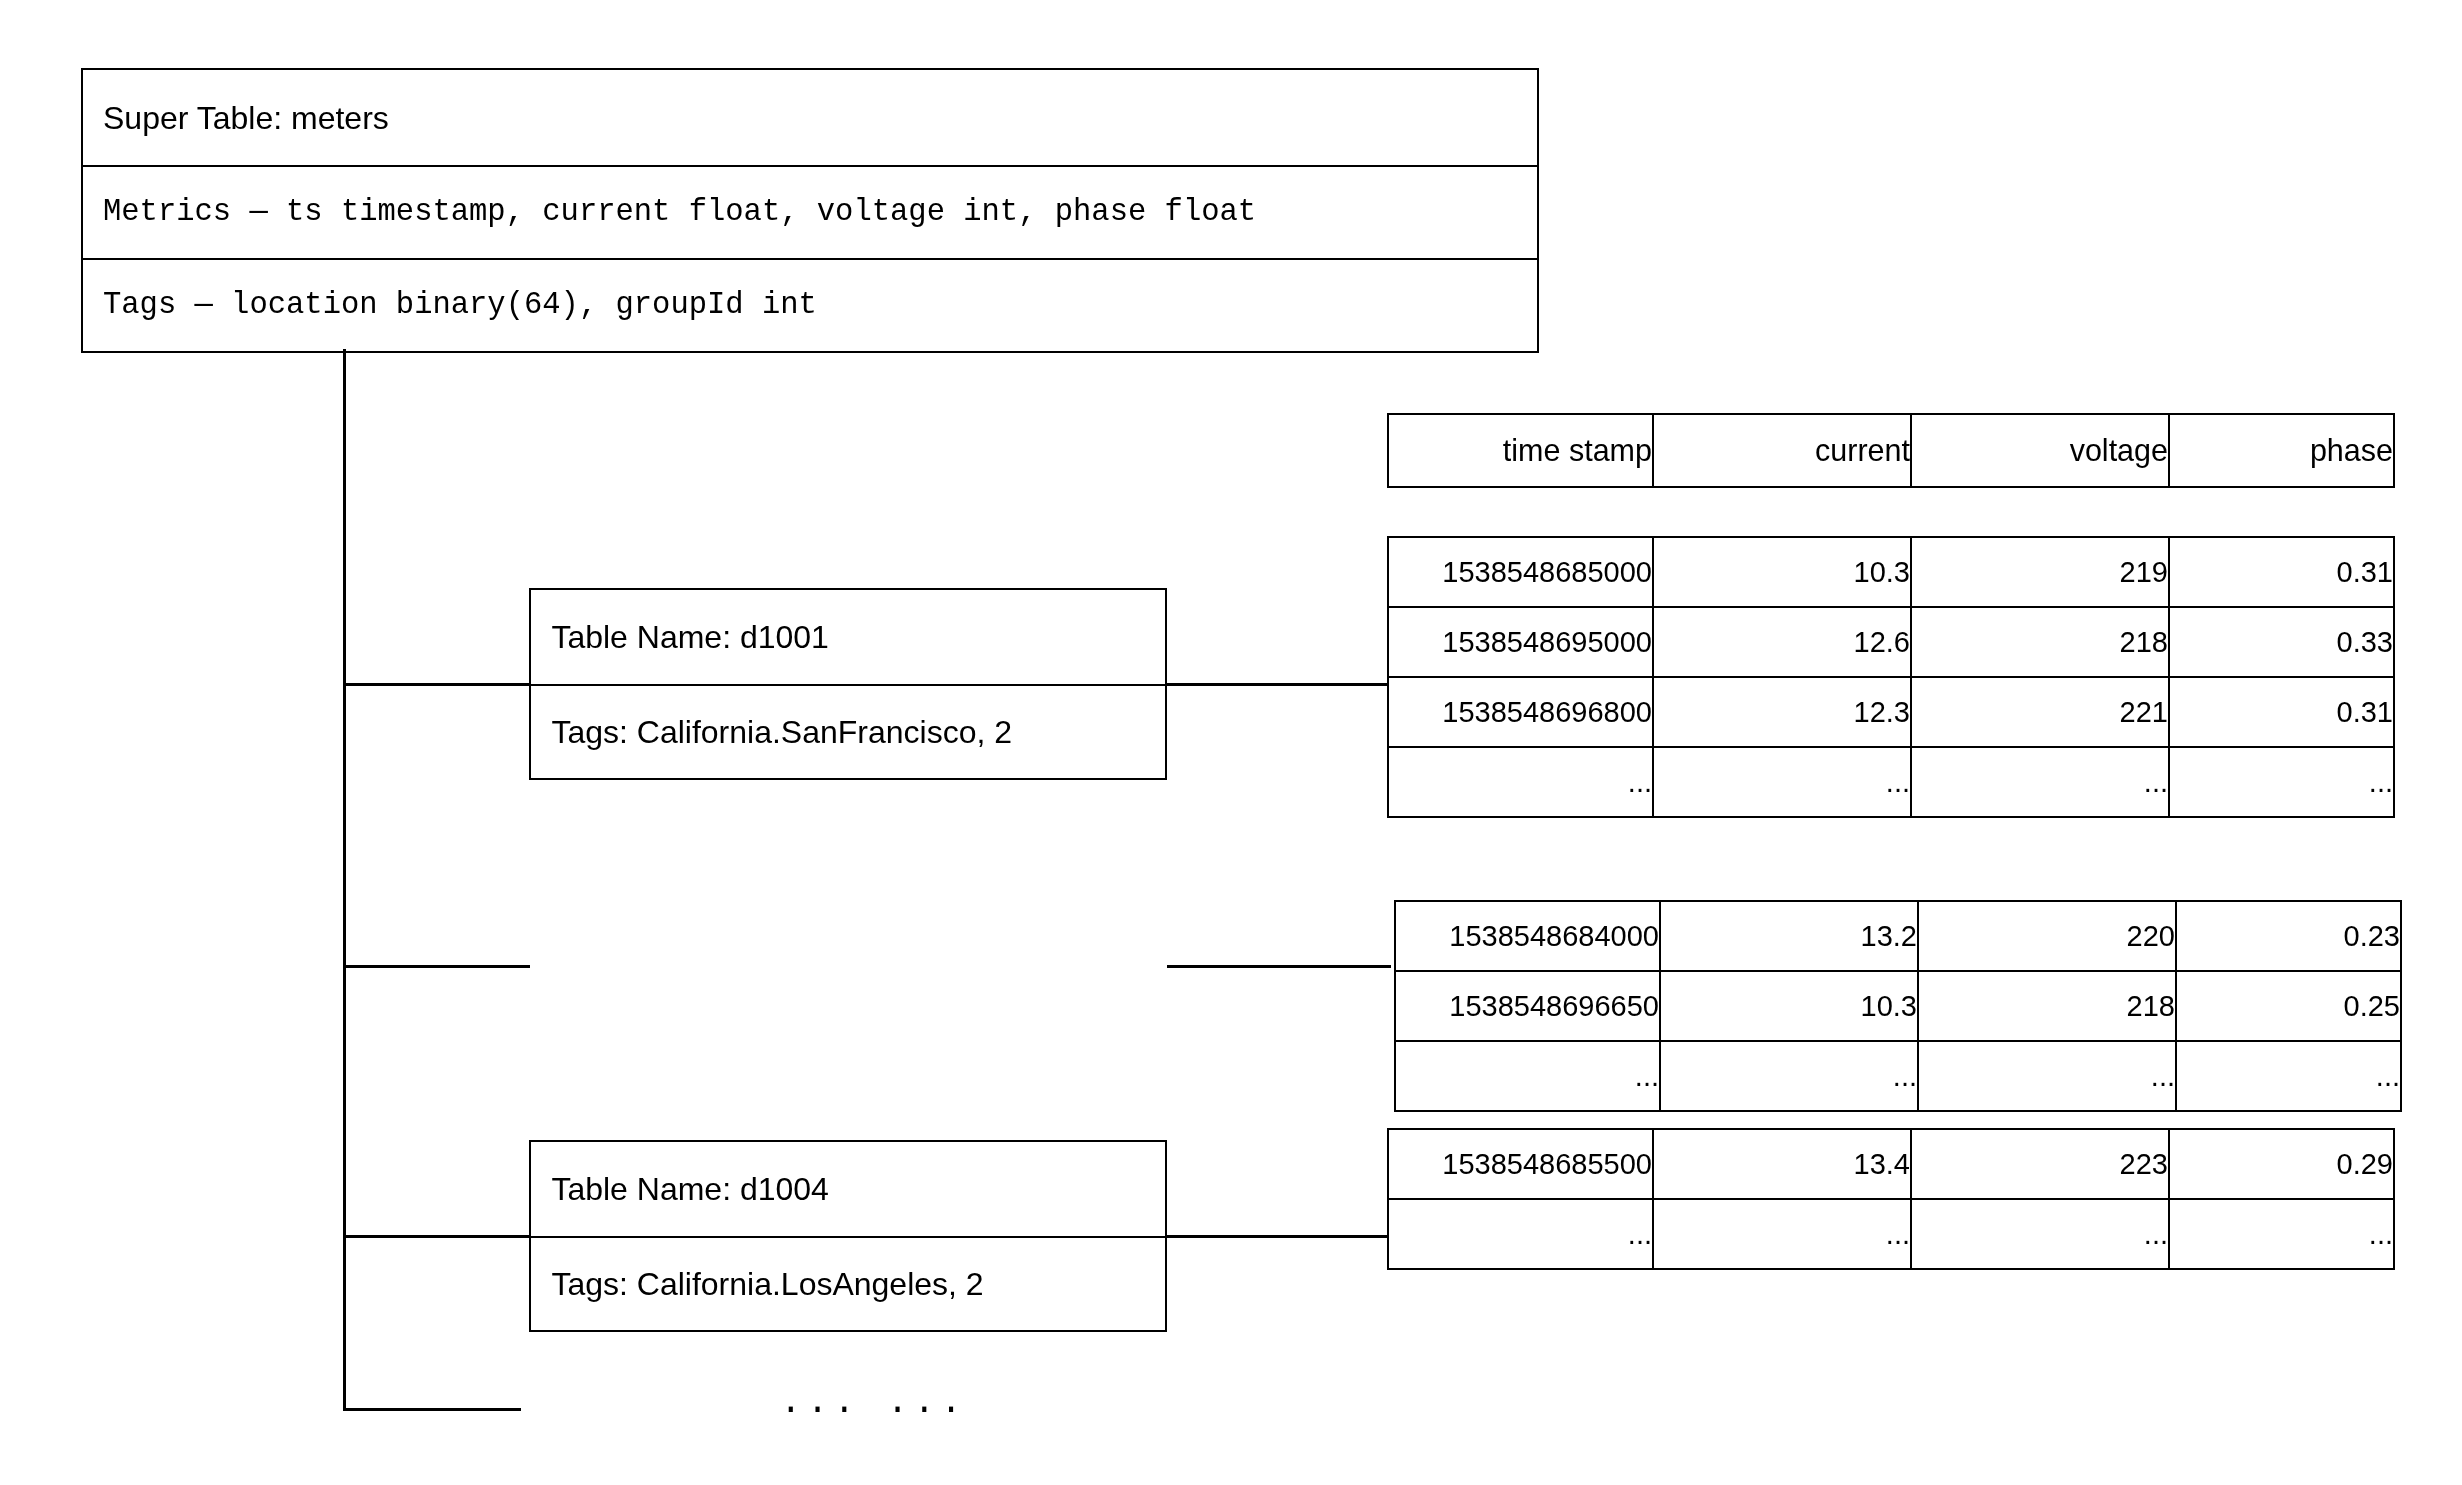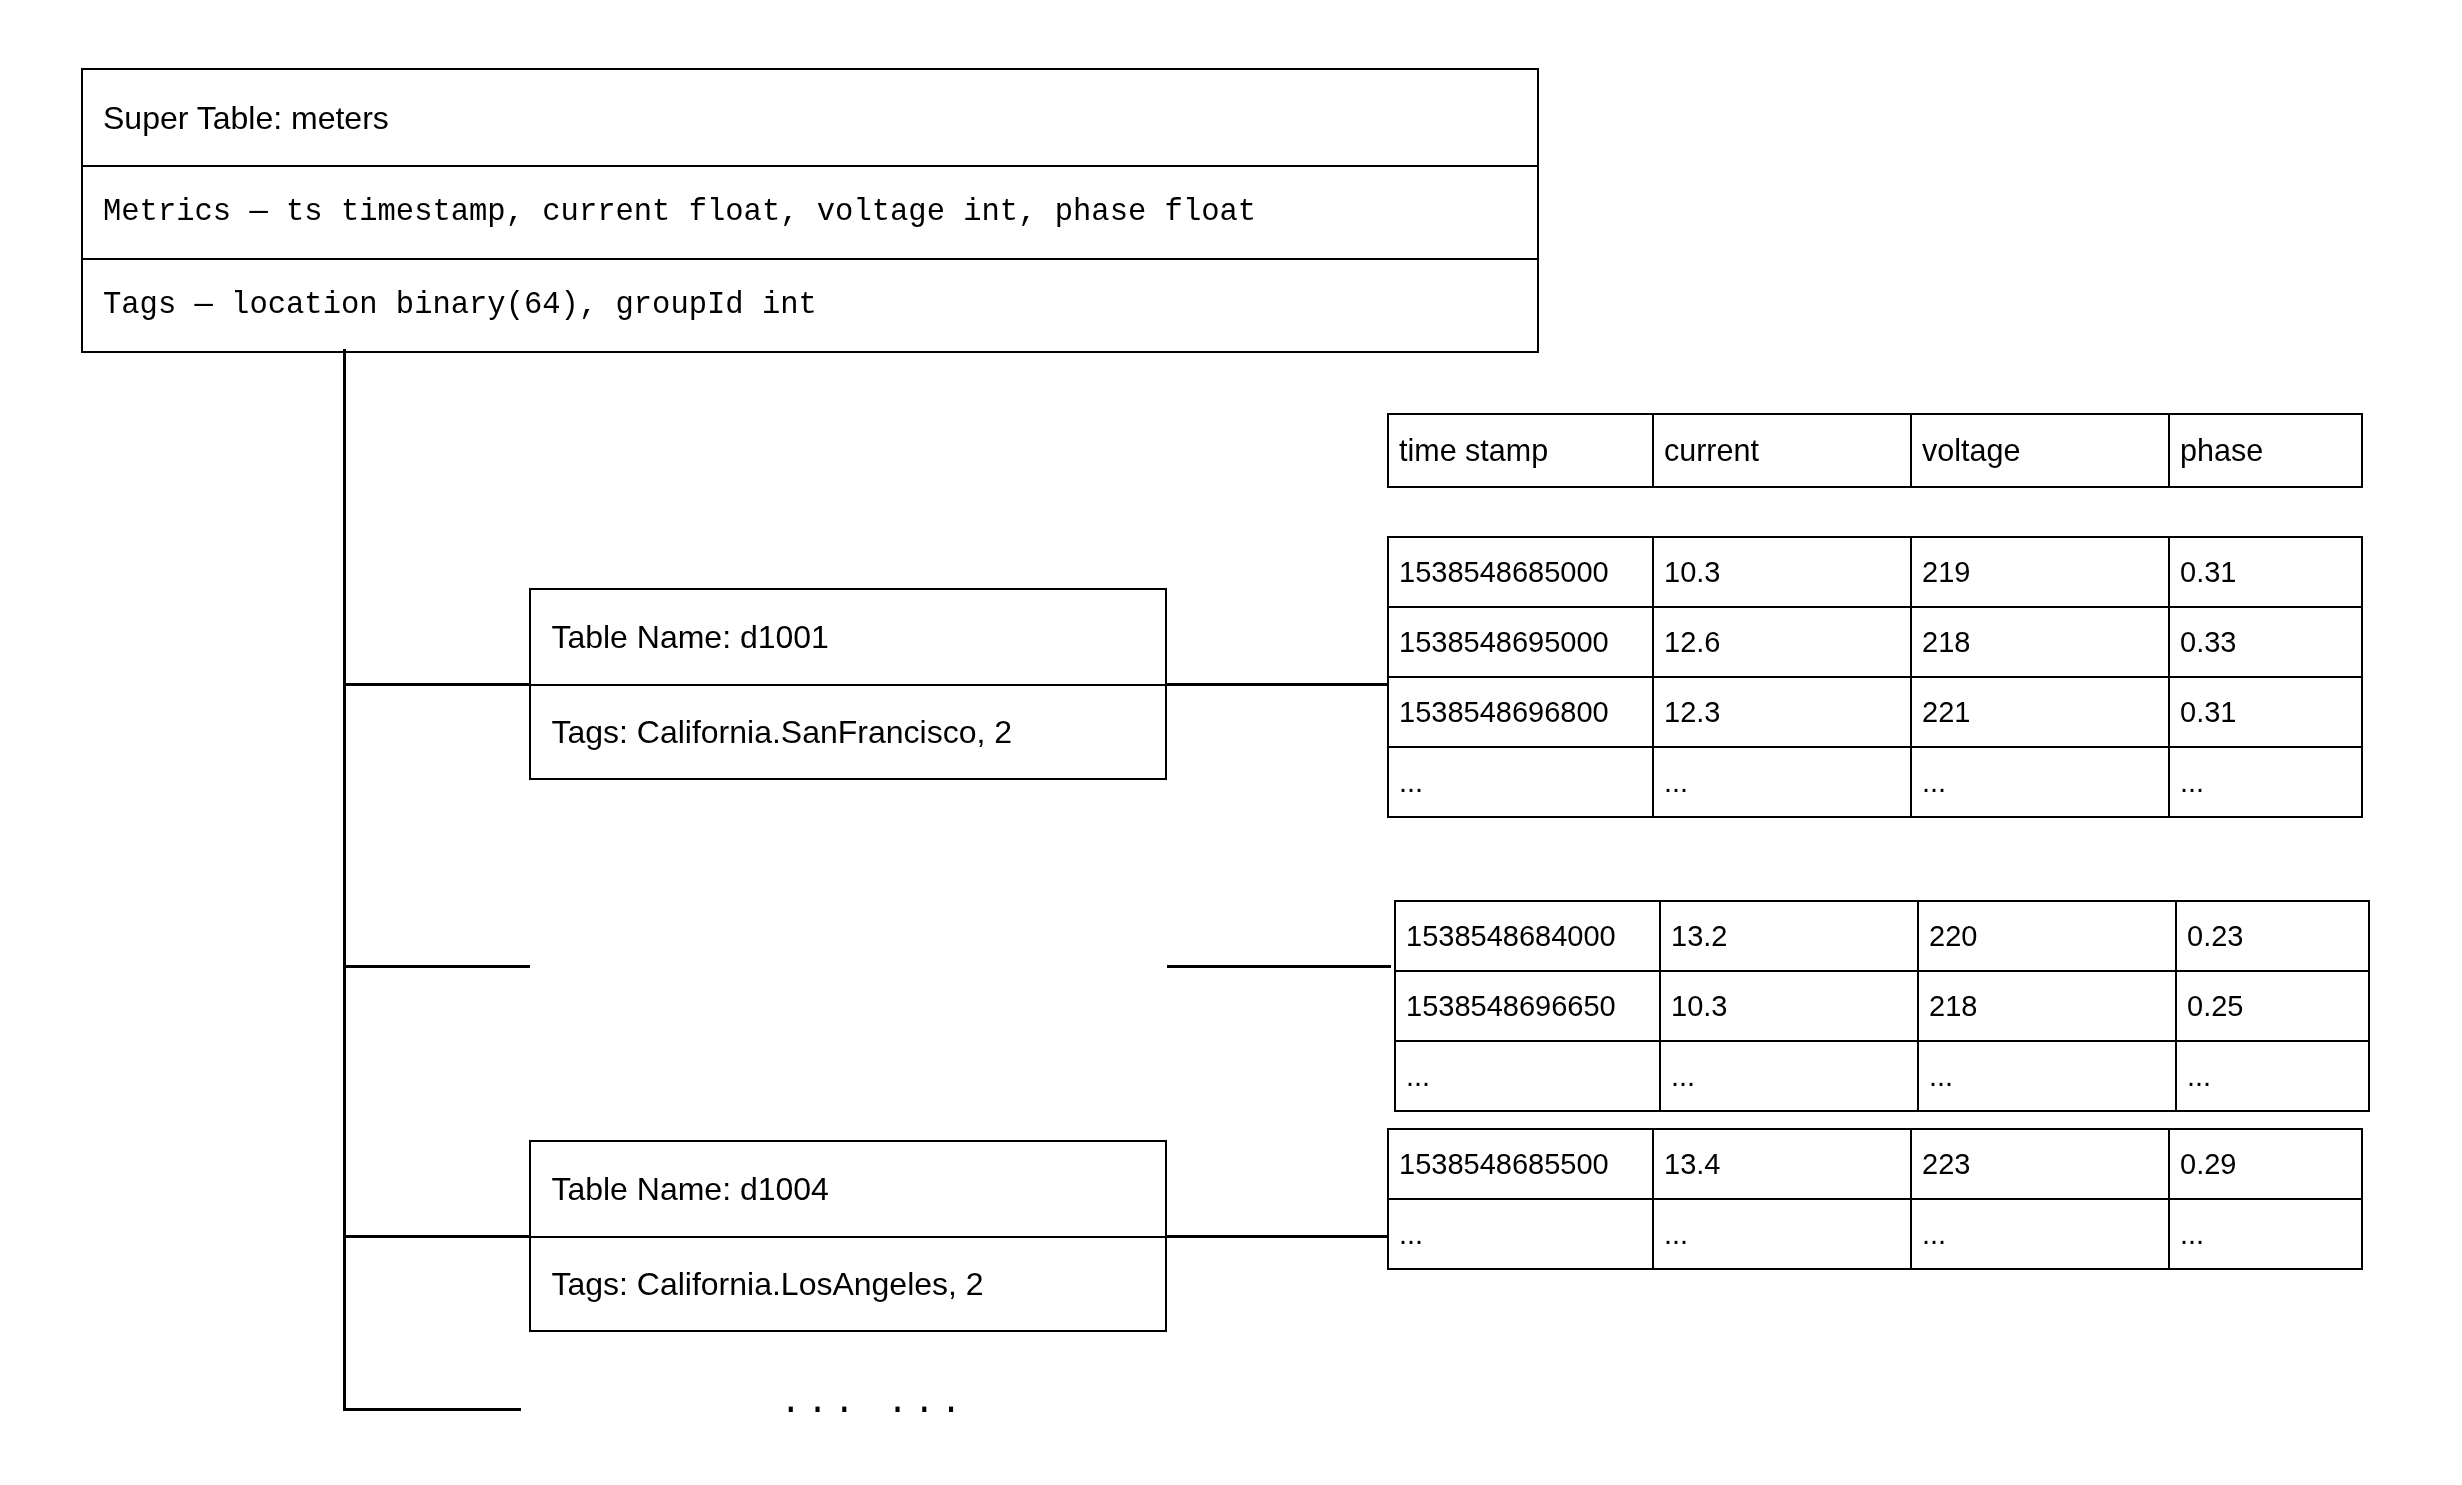--- a/index.html
+++ b/index.html
@@ -89,30 +89,30 @@
   
   .data-table {
     position: absolute;
     border-collapse: collapse;
     background: #fff;
     table-layout: fixed;
   }
   .data-table td, .data-table th {
     border: 2.5px solid #000;
     height: 70px;
-    text-align: left;
+    text-align: right;
     font-size: 29px;
     font-weight: normal;
-    padding: 10px;
+    padding: 0;
     box-sizing: border-box;
   }
   .col-ts { width: 265px; }
   .col-cur { width: 258px; }
   .col-vol { width: 258px; }
-  .col-pha { width: 193px; }
+  .col-pha { width: 225px; }
 
   .header-table td {
     height: 73px;
     font-size: 30.5px;
   }
 
   .ellipsis-bottom {
     position: absolute;
     left: 780px;
     top: 1382px;

